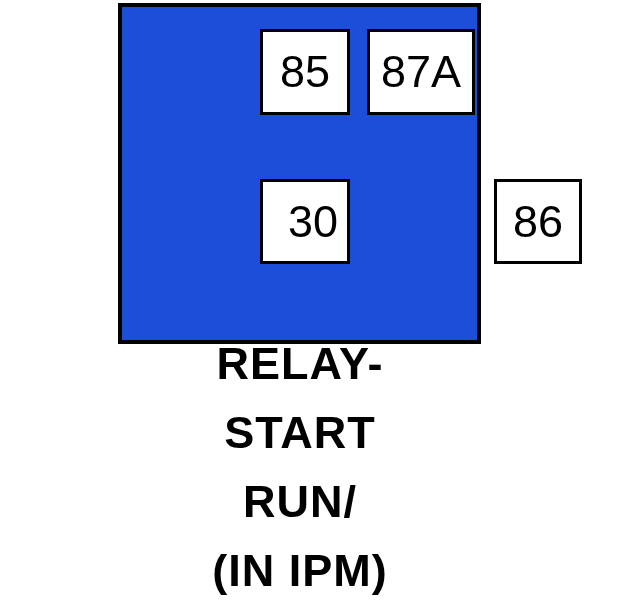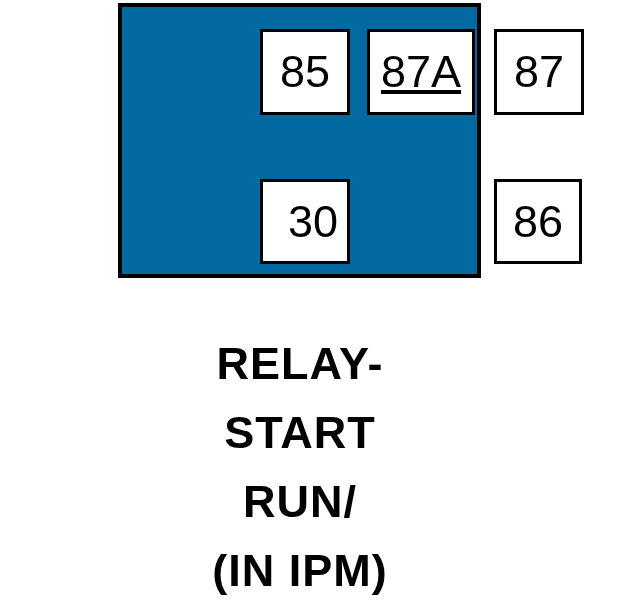--- a/index.html
+++ b/index.html
@@ -13,40 +13,40 @@
     height: 600px;
     background: #ffffff;
     font-family: "Liberation Sans", sans-serif;
     overflow: hidden;
   }
   .relay-body {
     position: absolute;
     left: 118px;
     top: 3px;
     width: 363px;
-    height: 275px;
+    height: 341px;
     border: 4px solid #000000;
     box-sizing: border-box;
-    background: #0369a1;
+    background: #1d4ed8;
   }
   .pin {
     position: absolute;
     border: 3px solid #000000;
     box-sizing: border-box;
     background: #ffffff;
     display: flex;
     align-items: center;
     justify-content: center;
     font-size: 45px;
     font-weight: 400;
     color: #000000;
     letter-spacing: 0px;
   }
   .pin-85  { left: 138px; top: 22px;  width: 90px;  height: 86px; }
-  .pin-87a { left: 245px; top: 22px;  width: 108px; height: 86px; text-decoration: underline; }
+  .pin-87a { left: 245px; top: 22px;  width: 108px; height: 86px; }
   .pin-87  { left: 372px; top: 22px;  width: 90px;  height: 86px; }
   .pin-30  { left: 138px; top: 172px; width: 90px;  height: 85px; padding-left: 16px; }
   .pin-86  { left: 372px; top: 172px; width: 88px;  height: 85px; }
   .caption {
     position: absolute;
     left: 100px;
     top: 329px;
     width: 400px;
     text-align: center;
     font-size: 45px;
@@ -61,21 +61,20 @@
   }
 </style>
 </head>
 <body>
 
 <div class="page">
 
   <div class="relay-body">
     <div class="pin pin-85">85</div>
     <div class="pin pin-87a">87A</div>
-    <div class="pin pin-87">87</div>
     <div class="pin pin-30">30</div>
     <div class="pin pin-86">86</div>
   </div>
 
   <div class="caption">
     <span class="caption-line">RELAY-</span>
     <span class="caption-line">START</span>
     <span class="caption-line">RUN/</span>
     <span class="caption-line">(IN IPM)</span>
   </div>

